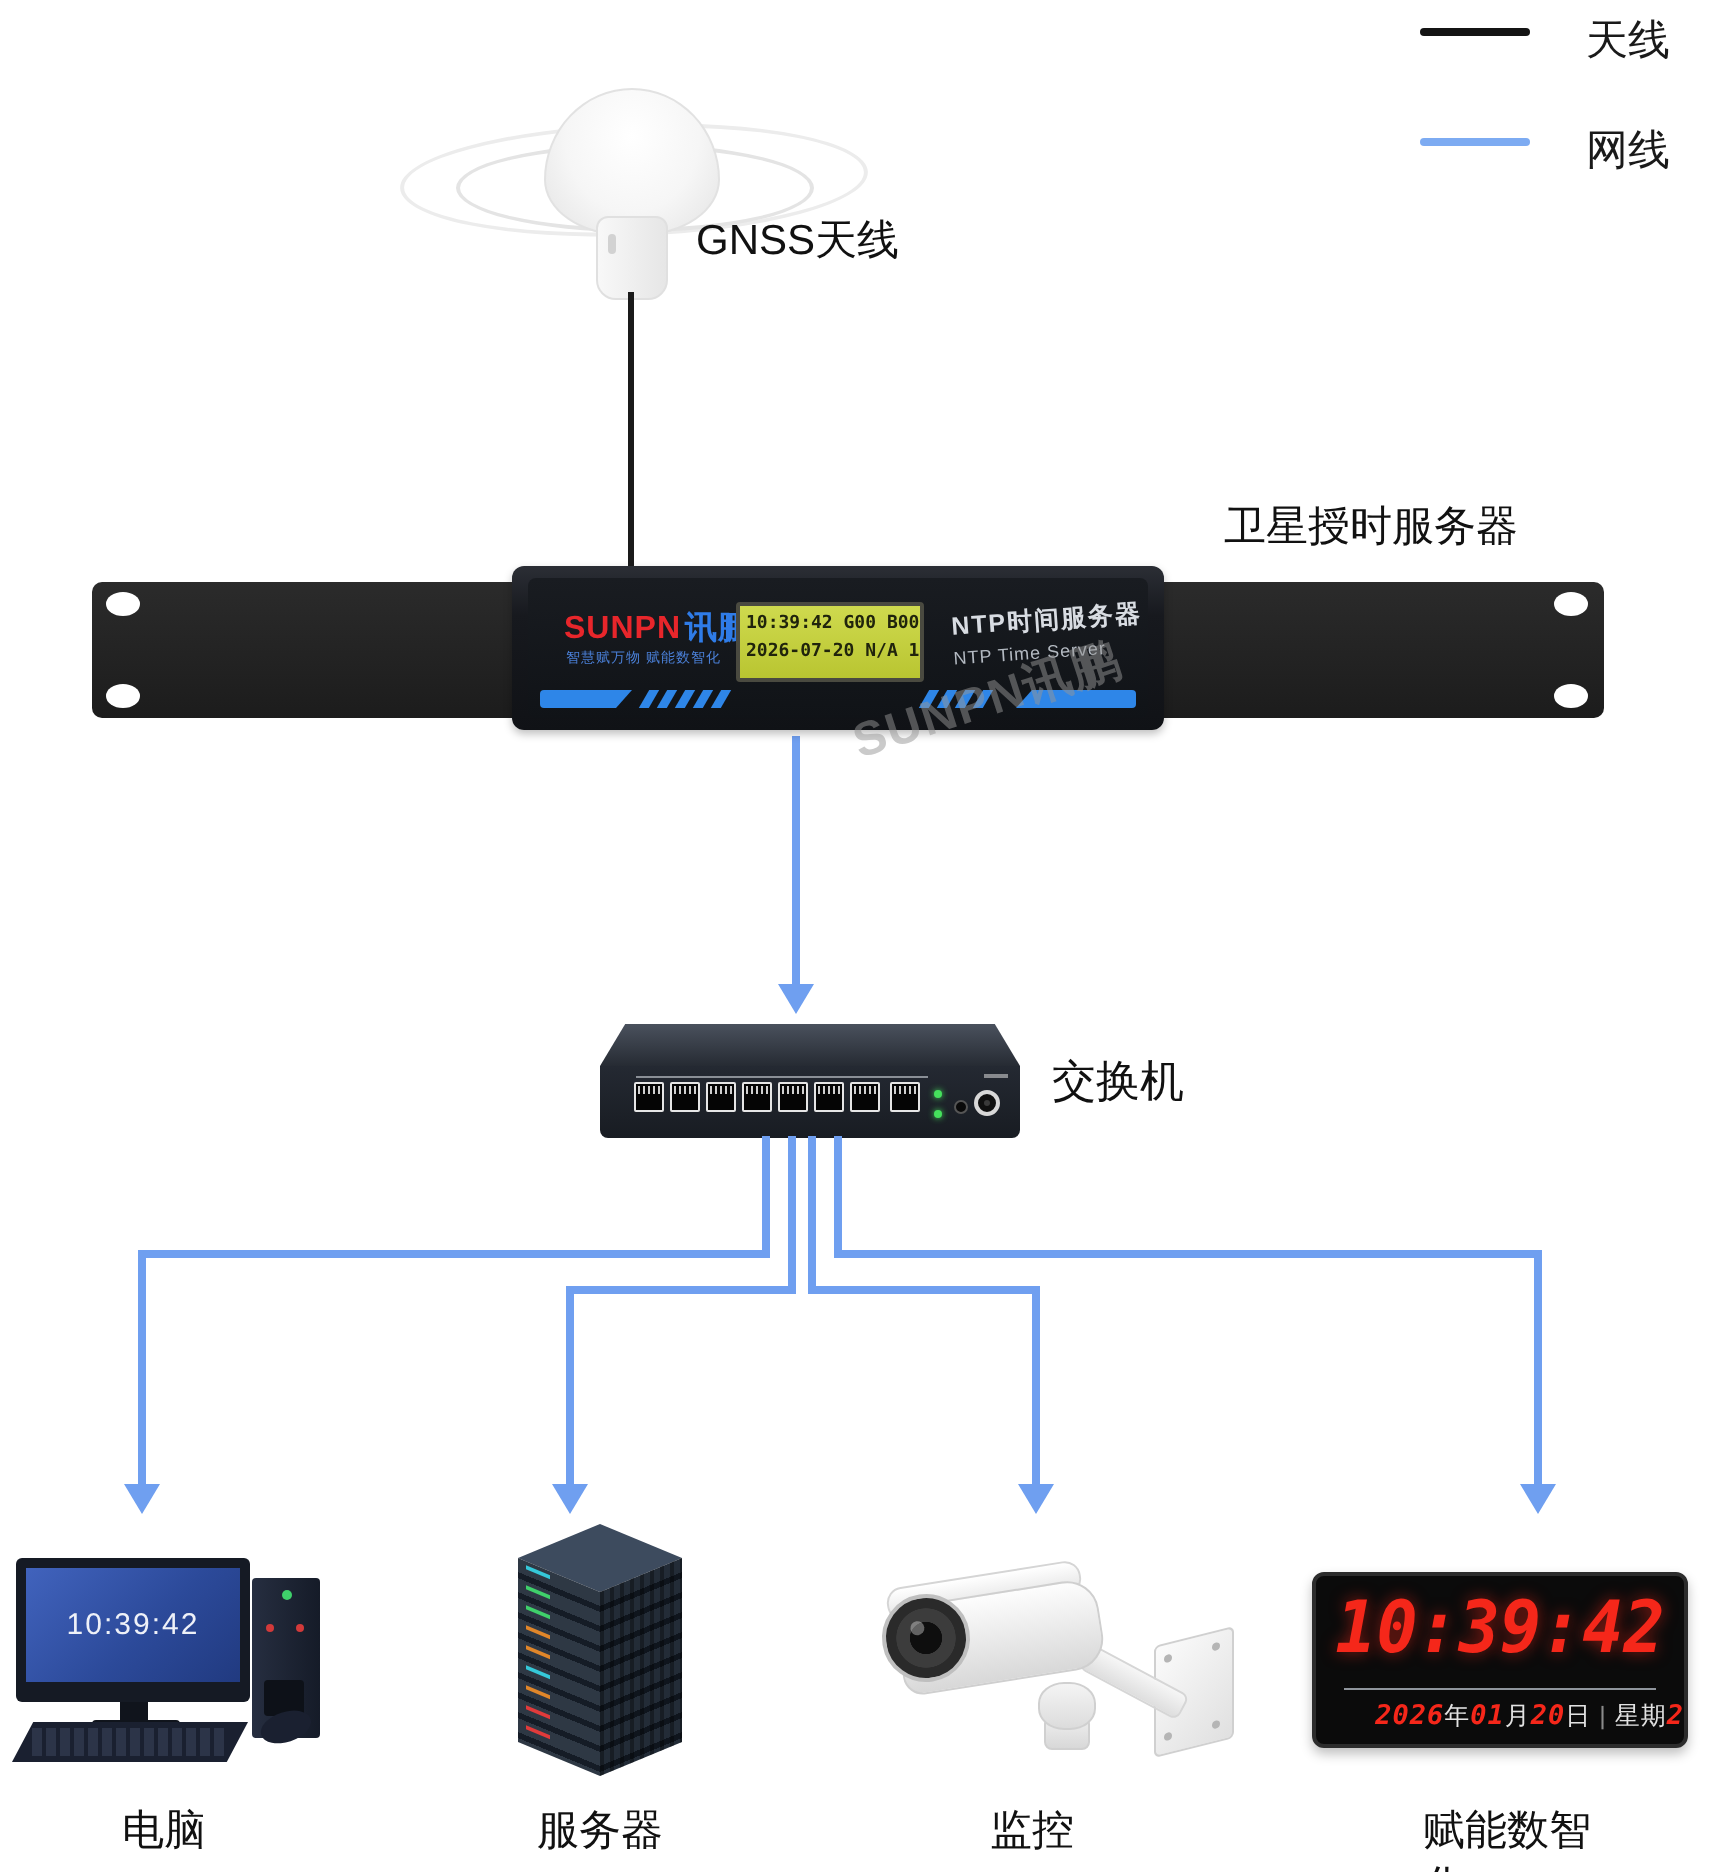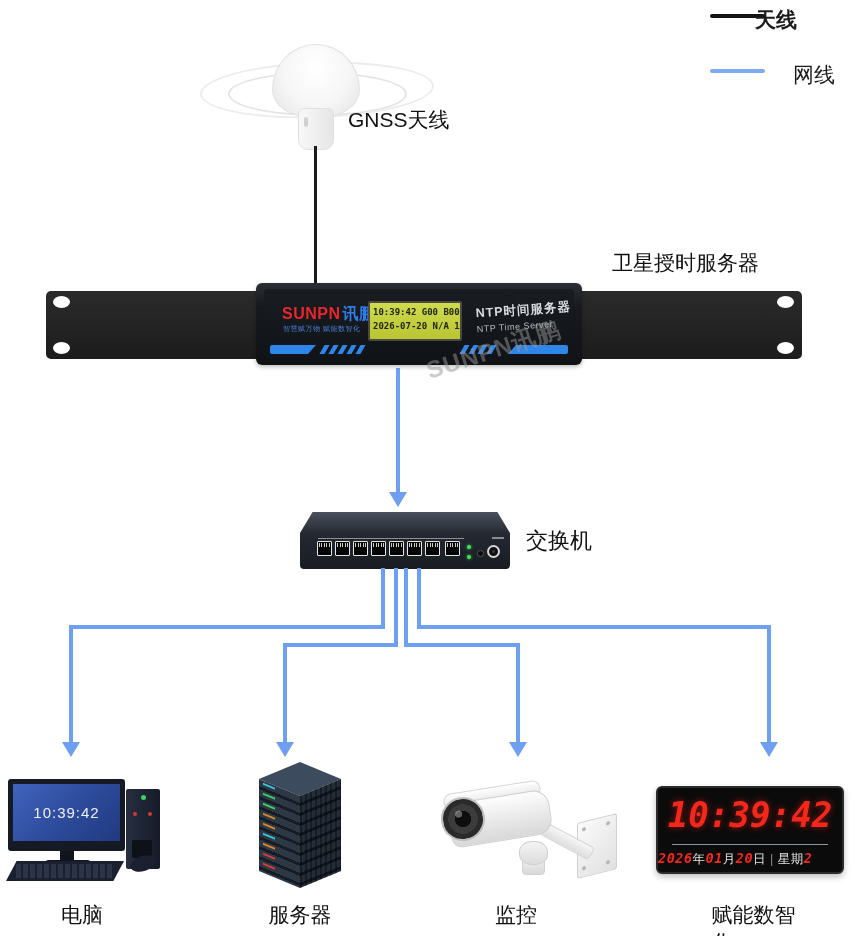--- a/index.html
+++ b/index.html
@@ -180,37 +180,37 @@
   }
   .clock-time{
     position:absolute;left:0;right:0;top:6px;text-align:center;
     font-family:"DejaVu Sans Mono","Liberation Mono",monospace;
     font-style:italic;font-weight:bold;font-size:36px;letter-spacing:0px;
     color:#f5271a;text-shadow:0 0 8px rgba(245,40,25,.55);
     transform:scaleX(.95);
   }
   .clock-divider{position:absolute;left:14px;right:14px;top:56px;height:1px;background:#8f959c;}
   .clock-date{
-    position:absolute;left:0;right:0;top:62px;text-align:left;white-space:nowrap;
+    position:absolute;left:0;right:0;top:62px;text-align:right;white-space:nowrap;
     font-size:12.5px;letter-spacing:.5px;
   }
   .cd-num{color:#f5271a;font-family:"DejaVu Sans Mono","Liberation Mono",monospace;font-style:italic;font-weight:bold;font-size:13.5px;}
   .cd-han{color:#e2e2e2;}
   .cd-sep{color:#8a8a8a;padding:0 4px;}
 
   .device-label{position:absolute;top:901px;transform:translateX(-50%);font-size:21px;color:#111;}
 </style>
 </head>
 <body>
 
 <div id="canvas">
 
   <div>
     <span class="legend-line black" style="left:710px;top:14px;"></span>
-    <span class="legend-label" style="left:755px;top:6px;font-weight:bold;">天线</span>
+    <span class="legend-label" style="left:793px;top:6px;">天线</span>
     <span class="legend-line blue" style="left:710px;top:69px;"></span>
     <span class="legend-label" style="left:793px;top:61px;">网线</span>
   </div>
 
   <div>
     <div class="ant-ring" style="left:200px;top:62px;width:230px;height:52px;transform:rotate(-2deg);"></div>
     <div class="ant-ring" style="left:228px;top:72px;width:175px;height:40px;border-color:#e4e4e4;"></div>
     <div class="ant-dome"></div>
     <div class="ant-base"></div>
     <div class="ant-slot"></div>

